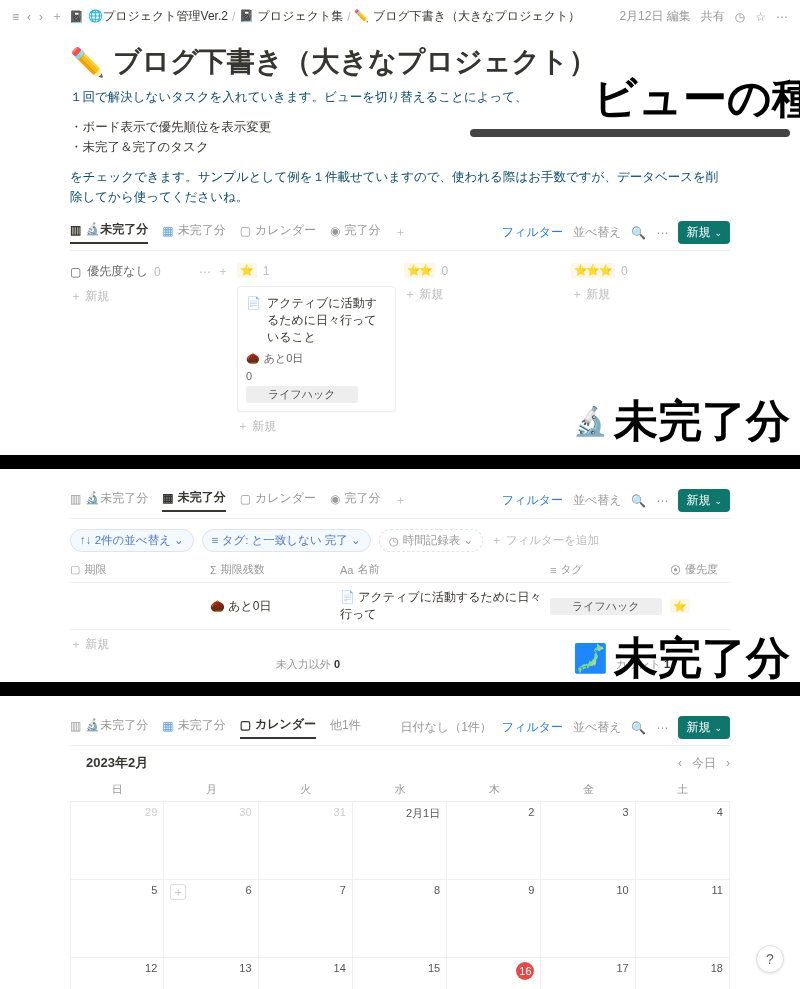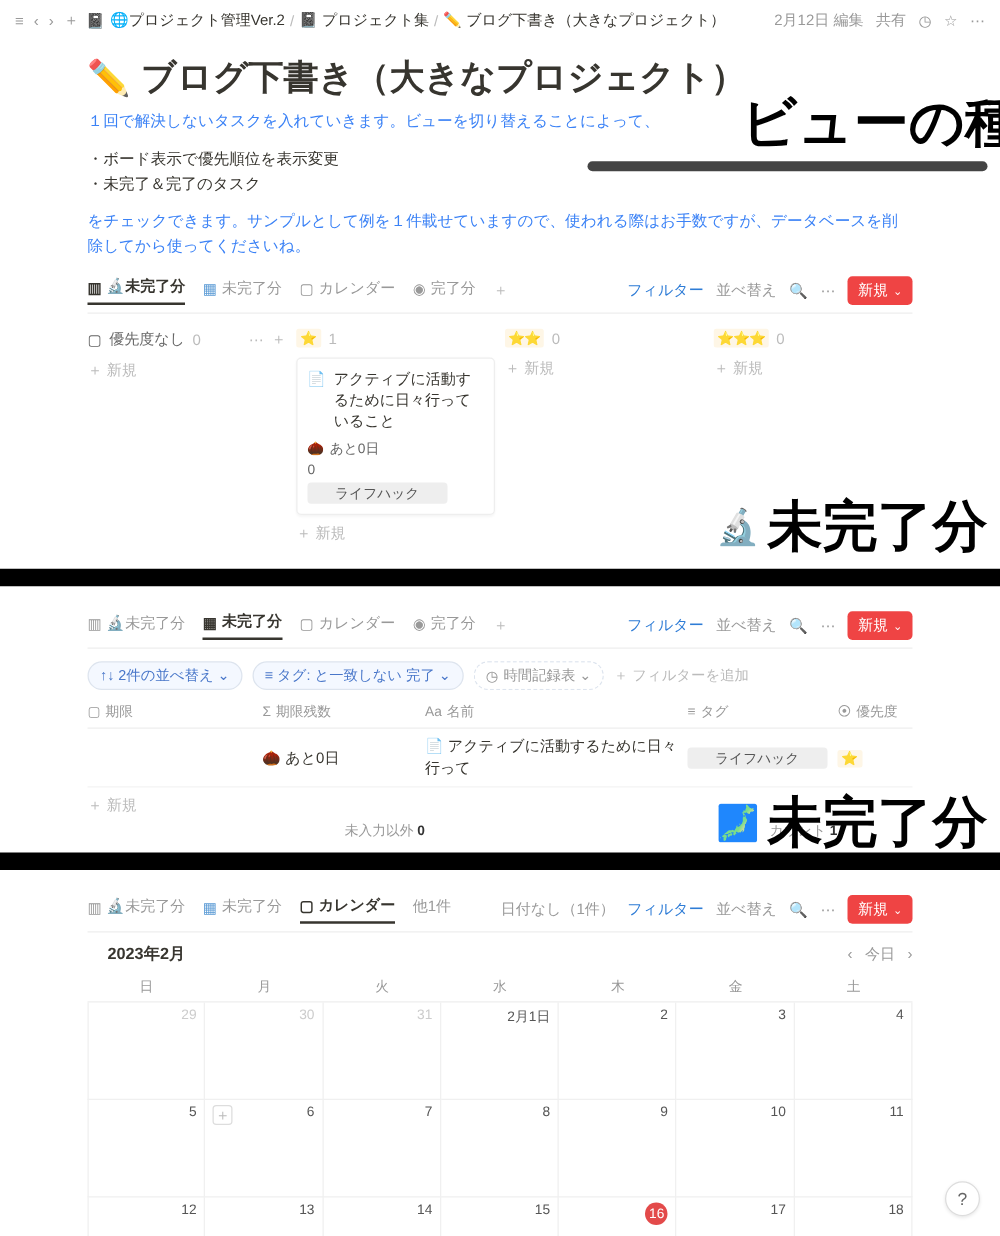--- a/index.html
+++ b/index.html
@@ -6,33 +6,33 @@
 body { font-family: -apple-system, BlinkMacSystemFont, "Segoe UI", sans-serif; font-size: 13px; color: #37352f; background: #fff; width: 800px; }
 .topbar { display: flex; align-items: center; padding: 8px 12px; gap: 6px; font-size: 12px; color: #37352f; }
 .topbar .nav-icons { display: flex; gap: 8px; align-items: center; color: #999; }
 .topbar .nav-icons span { cursor: pointer; }
 .breadcrumb { display: flex; align-items: center; gap: 4px; flex: 1; overflow: hidden; white-space: nowrap; }
 .breadcrumb .sep { color: #bbb; }
 .topbar-right { display: flex; align-items: center; gap: 10px; color: #999; font-size: 12px; }
 .topbar-right .edited { color: #999; }
 .page { padding: 10px 70px 20px 70px; }
 .page-title { display: flex; align-items: center; gap: 8px; font-size: 28px; font-weight: 700; margin-bottom: 6px; }
-.page-desc { font-size: 12.5px; color: #3b82f6; line-height: 1.6; }
+.page-desc { font-size: 12.5px; color: #0c4a6e; line-height: 1.6; }
 .bullets { margin: 10px 0; font-size: 12.5px; line-height: 1.6; }
 .annotation { position: absolute; font-weight: 900; font-size: 44px; color: #000; }
 .underline-brush { position: absolute; height: 8px; background: #444; border-radius: 4px; }
 .section { position: relative; }
 .tabs { display: flex; align-items: center; gap: 14px; padding: 6px 0; border-bottom: 1px solid #eee; font-size: 12px; color: #999; margin-top: 8px; }
 .tab { display: flex; align-items: center; gap: 4px; cursor: pointer; padding-bottom: 4px; }
 .tab.active { color: #37352f; border-bottom: 2px solid #37352f; font-weight: 600; }
 .tabs .plus { color: #bbb; cursor: pointer; }
 .view-controls { margin-left: auto; display: flex; align-items: center; gap: 10px; }
 .view-controls .link { color: #2e7cd6; cursor: pointer; }
 .view-controls .muted { color: #999; cursor: pointer; }
-.new-btn { background: #ef4444; color: #fff; padding: 3px 8px; border-radius: 4px; display: flex; align-items: center; gap: 4px; cursor: pointer; font-size: 12px; }
+.new-btn { background: #0f766e; color: #fff; padding: 3px 8px; border-radius: 4px; display: flex; align-items: center; gap: 4px; cursor: pointer; font-size: 12px; }
 .new-btn .chev { font-size: 9px; }
 .board { display: flex; gap: 8px; margin-top: 12px; }
 .board-col { flex: 1; min-width: 0; }
 .col-head { display: flex; align-items: center; gap: 6px; font-size: 12px; color: #666; margin-bottom: 8px; }
 .col-head .count { color: #bbb; }
 .col-head .dots { margin-left: auto; color: #bbb; cursor: pointer; }
 .col-head .plus2 { color: #bbb; cursor: pointer; }
 .card { background: #fff; border: 1px solid #eee; border-radius: 4px; padding: 8px; box-shadow: 0 1px 2px rgba(0,0,0,0.04); font-size: 12px; }
 .card .card-title { display: flex; gap: 6px; margin-bottom: 6px; line-height: 1.4; }
 .card .meta { color: #666; font-size: 11px; margin-bottom: 4px; display: flex; align-items: center; gap: 4px; }

